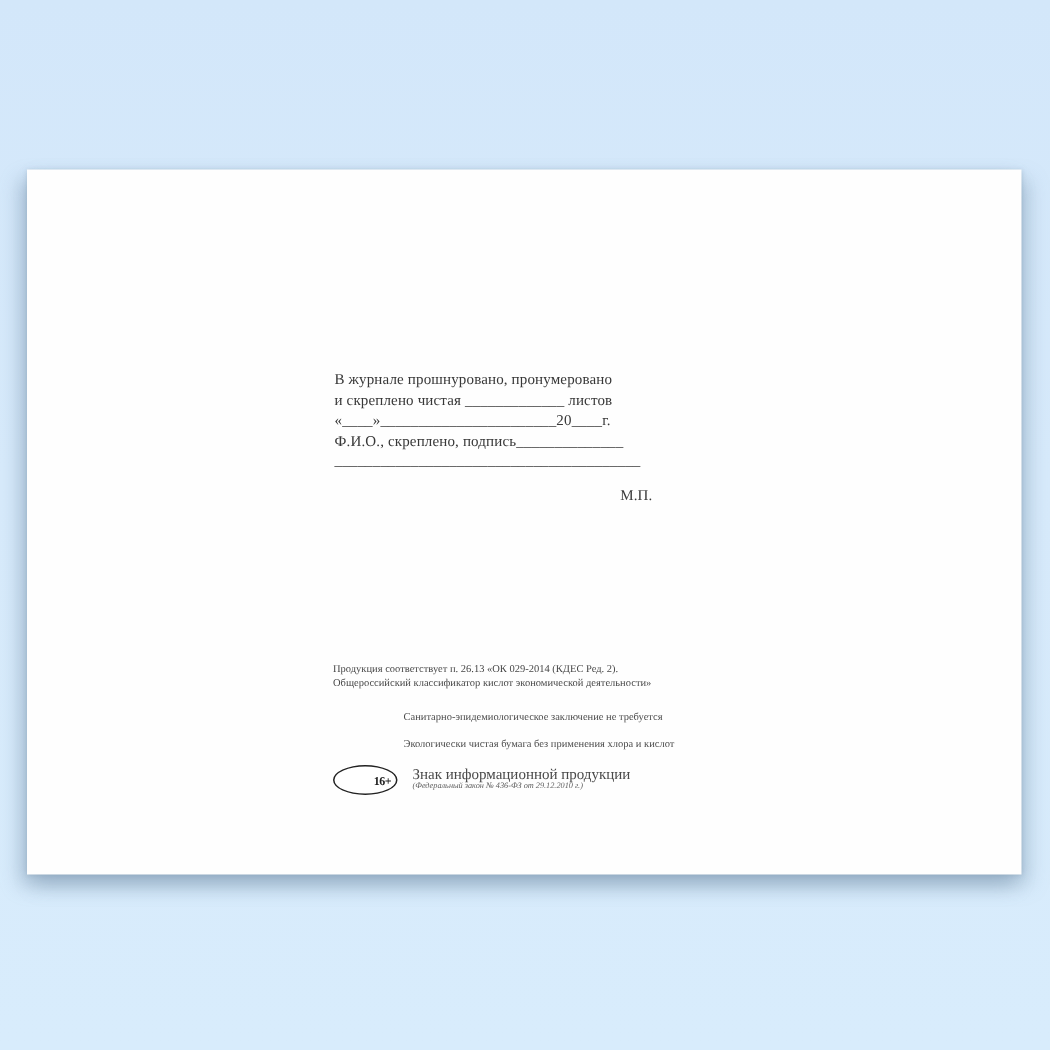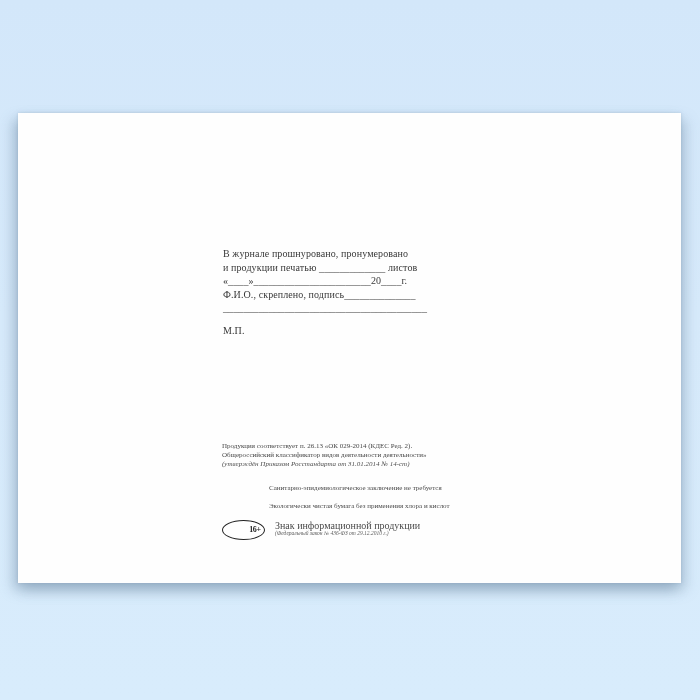--- a/index.html
+++ b/index.html
@@ -35,20 +35,21 @@
     font-size: 10px;
     line-height: 13.6px;
     color: #383838;
     letter-spacing: 0.1px;
   }
   .stamp-line {
     white-space: nowrap;
   }
   .seal-line {
     margin-top: 9px;
+    text-align: right;
     padding-right: 0px;
   }
   
   .info-block {
     position: absolute;
     left: 204px;
     top: 329px;
     width: 260px;
     color: #474747;
   }
@@ -111,32 +112,31 @@
   }
 </style>
 </head>
 <body>
 
 <div class="scene">
   <div class="page">
 
     <div class="stamp-block">
       <div class="stamp-line">В журнале прошнуровано, пронумеровано</div>
-      <div class="stamp-line">и продукции печатью _____________ листов</div>
+      <div class="stamp-line">и скреплено чистая _____________ листов</div>
       <div class="stamp-line">«____»_______________________20____г.</div>
       <div class="stamp-line">Ф.И.О., скреплено, подпись______________</div>
       <div class="stamp-line">________________________________________</div>
       <div class="stamp-line seal-line">М.П.</div>
     </div>
 
     <div class="info-block">
       <div class="compliance">
         <div>Продукция соответствует п. 26.13 «ОК 029-2014 (КДЕС Ред. 2).</div>
-        <div>Общероссийский классификатор видов деятельности деятельности»</div>
-        <div class="italic">(утверждён Приказом Росстандарта от 31.01.2014 № 14-ст)</div>
+        <div>Общероссийский классификатор кислот экономической деятельности»</div>
       </div>
 
       <div class="note first">Санитарно-эпидемиологическое заключение не требуется</div>
       <div class="note">Экологически чистая бумага без применения хлора и кислот</div>
 
       <div class="age-row">
         <div class="age-badge">16+</div>
         <div class="age-text">
           <div class="age-title">Знак информационной продукции</div>
           <div class="age-law">(Федеральный закон № 436-ФЗ от 29.12.2010 г.)</div>

